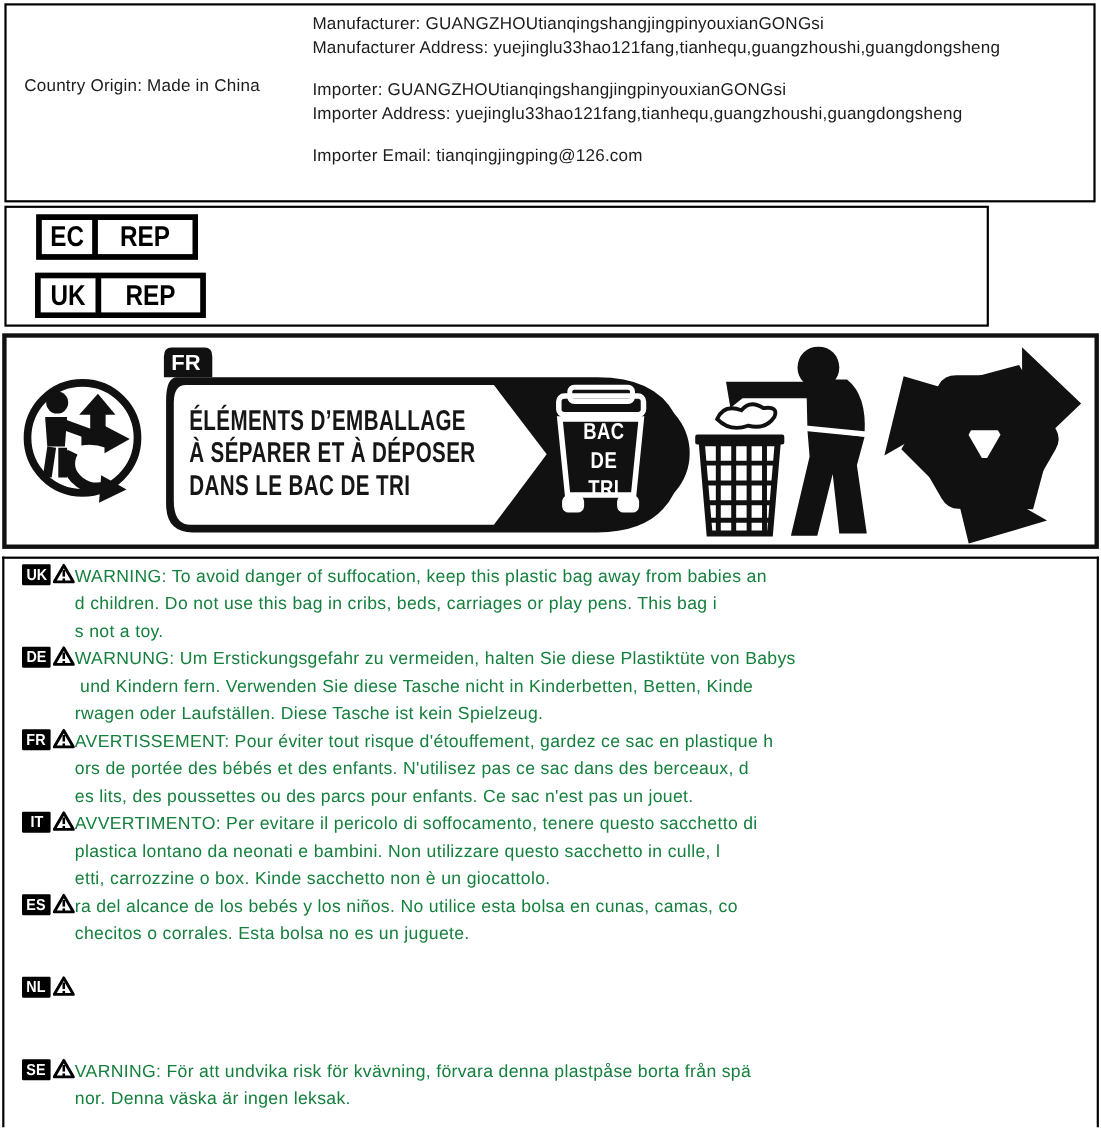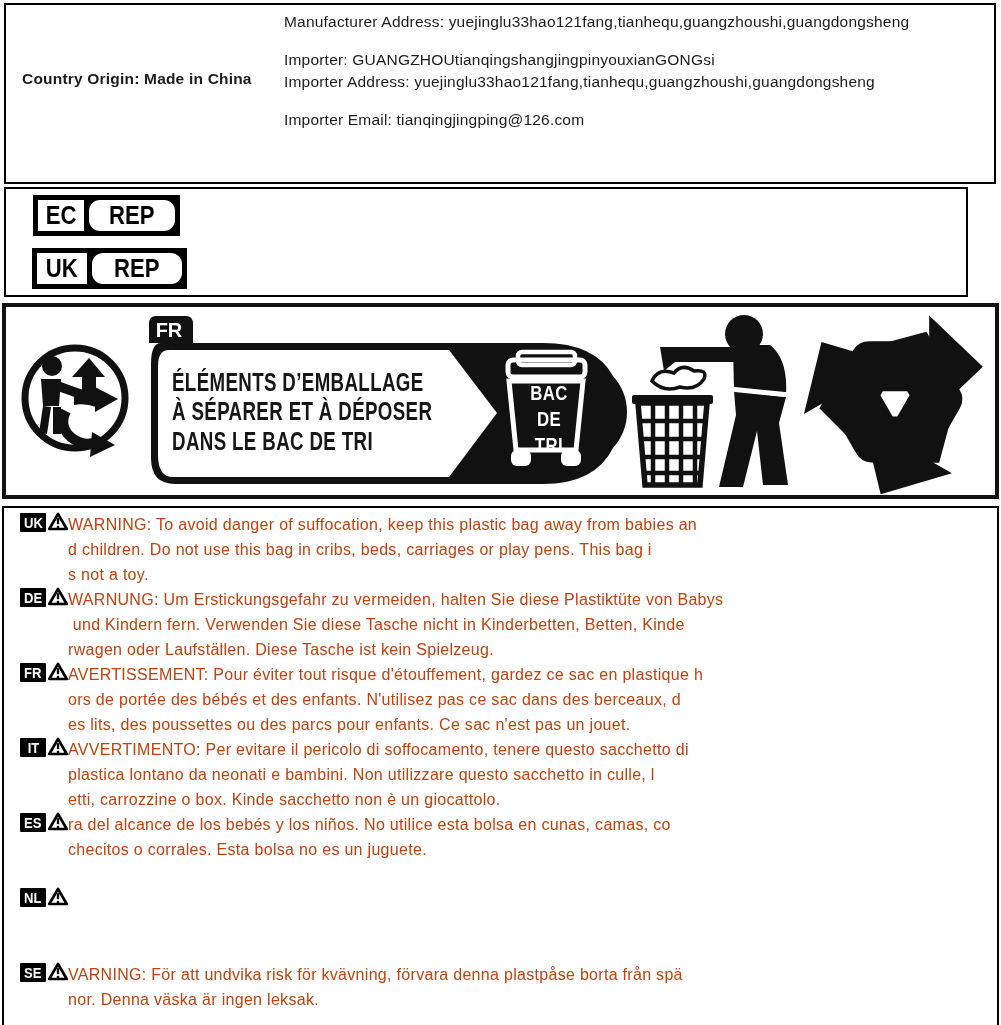--- a/index.html
+++ b/index.html
@@ -2,41 +2,41 @@
 <html><head>
 <meta charset="utf-8">
 <style>
   * { margin:0; padding:0; box-sizing:border-box; }
   html,body { background:#fff; }
   body { font-family:"Liberation Sans","DejaVu Sans",sans-serif; color:#1a1a1a; }
   #page { position:relative; width:1001px; height:1025px; background:#fff; overflow:hidden; }
 
   .box { position:absolute; background:#fff; }
   #box-info { left:4px; top:3px;  width:992px; height:181px; border:2px solid #000; }
-  #box-rep  { left:4px; top:187px; width:964px; height:110px; border:2px solid #000; }
+  #box-rep  { left:4px; top:187px; width:895px; height:110px; border:2px solid #000; }
   #box-triman { left:2px; top:303px; width:997px; height:196px; border:4px solid #111; overflow:hidden; }
   #box-warn { left:2px; top:506px; width:997px; height:600px; border:2px solid #000; border-bottom:none; }
 
   .txt { font-size:15.5px; letter-spacing:0.2px; color:#1c1c1c; white-space:pre; }
   .tline { height:22px; line-height:22px; }
   .tgap  { height:16px; }
 
-  #country-origin { position:absolute; left:16px; top:65px;font-weight:bold; }
+  #country-origin { position:absolute; left:16px; top:65px; }
   #mfg-block { position:absolute; left:278px; top:6px; }
   #rep-text  { position:absolute; left:279px; top:5px; }
 
   .rep-symbol { position:absolute; display:flex; align-items:stretch; border:5px solid #000; background:#000; height:41px; }
   .rep-cell { background:#fff; color:#000; display:flex; align-items:center; justify-content:center;
               font-weight:bold; font-size:26px; letter-spacing:0; }
   .rep-cell span { display:inline-block; transform:scaleX(0.85); }
   .rep-divider { width:5px; background:#000; }
   #ec-rep { left:27px; top:6px; }
   #uk-rep { left:26px; top:59px; }
   .rep-cell.c1 { width:46px; }
-  .rep-cell.c2 { width:86px;border-radius:11px; }
+  .rep-cell.c2 { width:86px; }
 
   
   #triman-svg { position:absolute; left:8px; top:30px; }
   #banner-svg { position:absolute; left:137px; top:5px; }
   #fr-tab-label { position:absolute; left:139px; top:9px; width:48px; height:28px; color:#fff;
                   font-weight:bold; font-size:20px; display:flex; align-items:center; justify-content:center; }
   .banner-line { position:absolute; left:166px; white-space:nowrap; font-weight:bold; font-size:26px;
                  color:#161616; transform:scaleX(0.72); transform-origin:left center; letter-spacing:0.5px; }
   #banner-line1 { top:60px; } #banner-line2 { top:89px; } #banner-line3 { top:119px; }
   .bin-line { position:absolute; left:497px; width:92px; text-align:center; color:#fff; font-weight:bold;
@@ -46,30 +46,31 @@
   #recycle-svg { position:absolute; left:792px; top:0px; }
 
   
   .warn-block { position:absolute; left:0; width:990px; height:75px; }
   .lang-badge { position:absolute; left:16px; top:1px; min-width:26px; height:19px; padding:0 2px;
                 background:#000; color:#fff; font-weight:bold; font-size:14.5px;
                 display:flex; align-items:center; justify-content:center; border-radius:1px; }
   .lang-badge span { display:inline-block; transform:scaleX(0.9); }
   .warn-tri { position:absolute; left:44px; top:0px; }
   .warn-lines { position:absolute; left:64px; top:0; }
-  .wline { height:25px; line-height:25px; font-size:16px; letter-spacing:0.3px; color:#c2410c; white-space:pre; }
+  .wline { height:25px; line-height:25px; font-size:16px; letter-spacing:0.3px; color:#15803d; white-space:pre; }
 </style>
 </head>
 <body>
 
 <div id="page">
 
   <div class="box" id="box-info">
     <div class="txt" id="country-origin">Country Origin: Made in China</div>
     <div id="mfg-block">
+      <div class="txt tline">Manufacturer: GUANGZHOUtianqingshangjingpinyouxianGONGsi</div>
       <div class="txt tline">Manufacturer Address: yuejinglu33hao121fang,tianhequ,guangzhoushi,guangdongsheng</div>
       <div class="tgap"></div>
       <div class="txt tline">Importer: GUANGZHOUtianqingshangjingpinyouxianGONGsi</div>
       <div class="txt tline">Importer Address: yuejinglu33hao121fang,tianhequ,guangzhoushi,guangdongsheng</div>
       <div class="tgap"></div>
       <div class="txt tline">Importer Email: tianqingjingping@126.com</div>
     </div>
   </div>
 
   <div class="box" id="box-rep">

